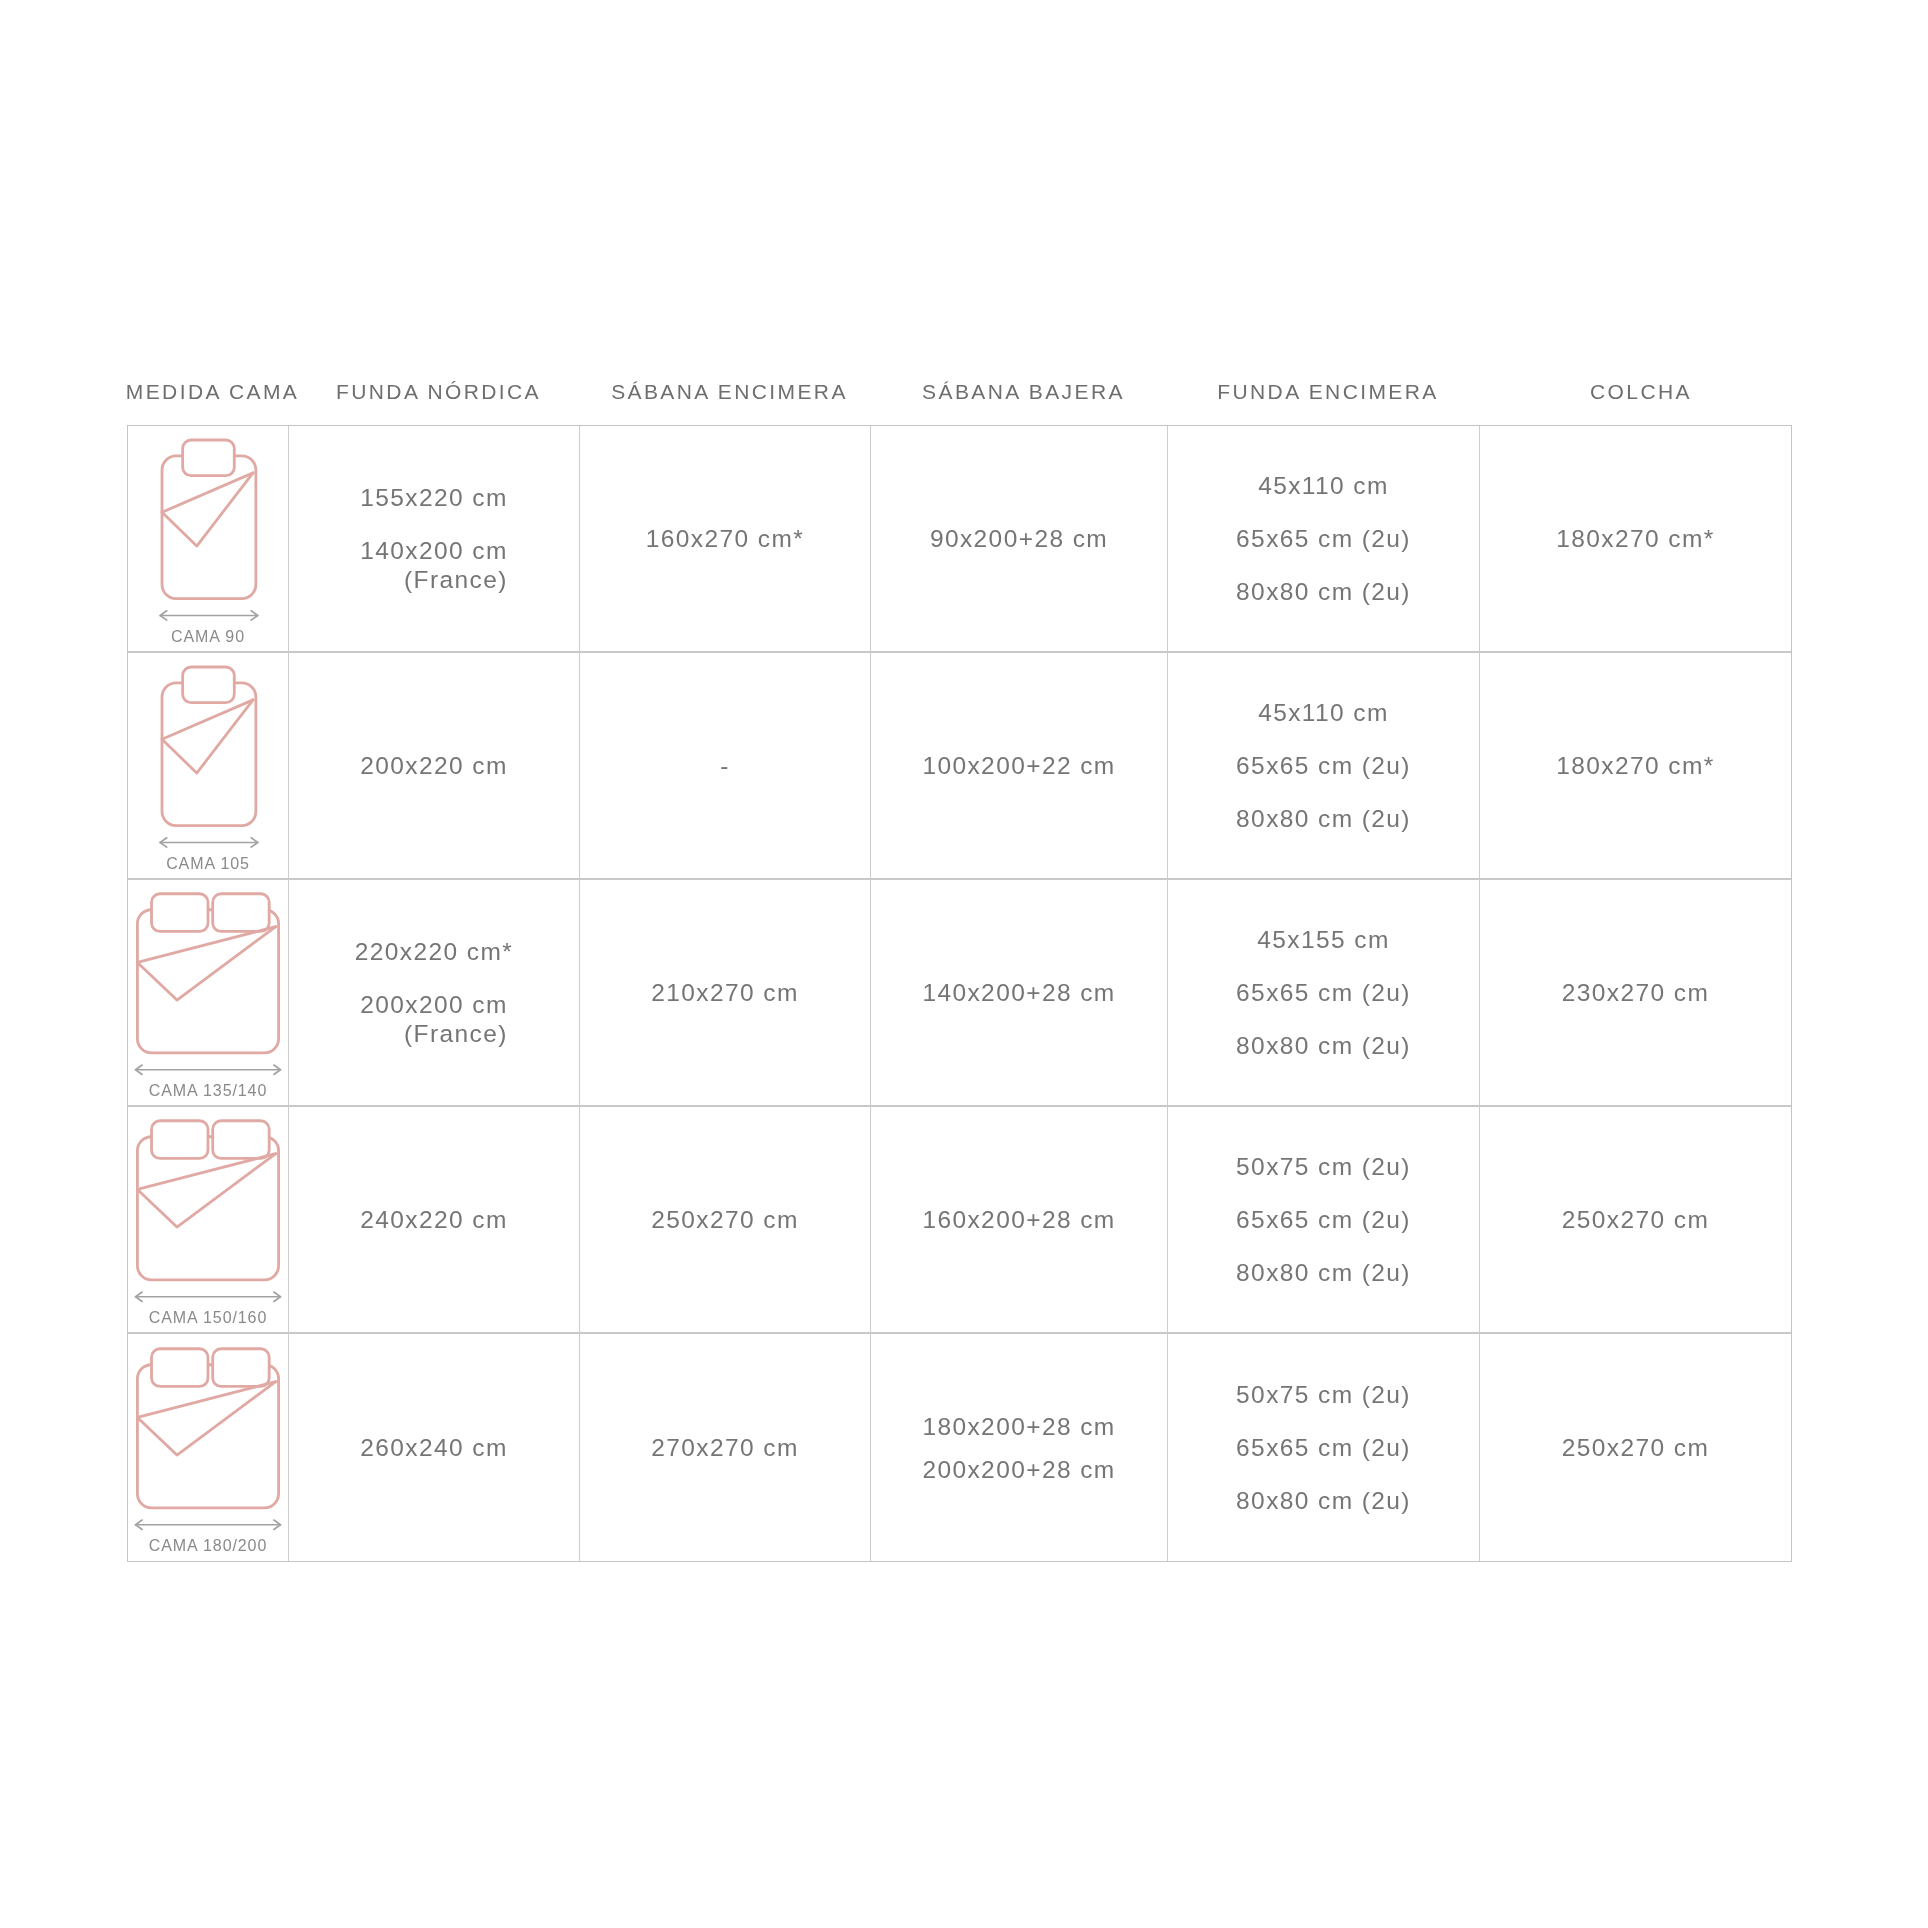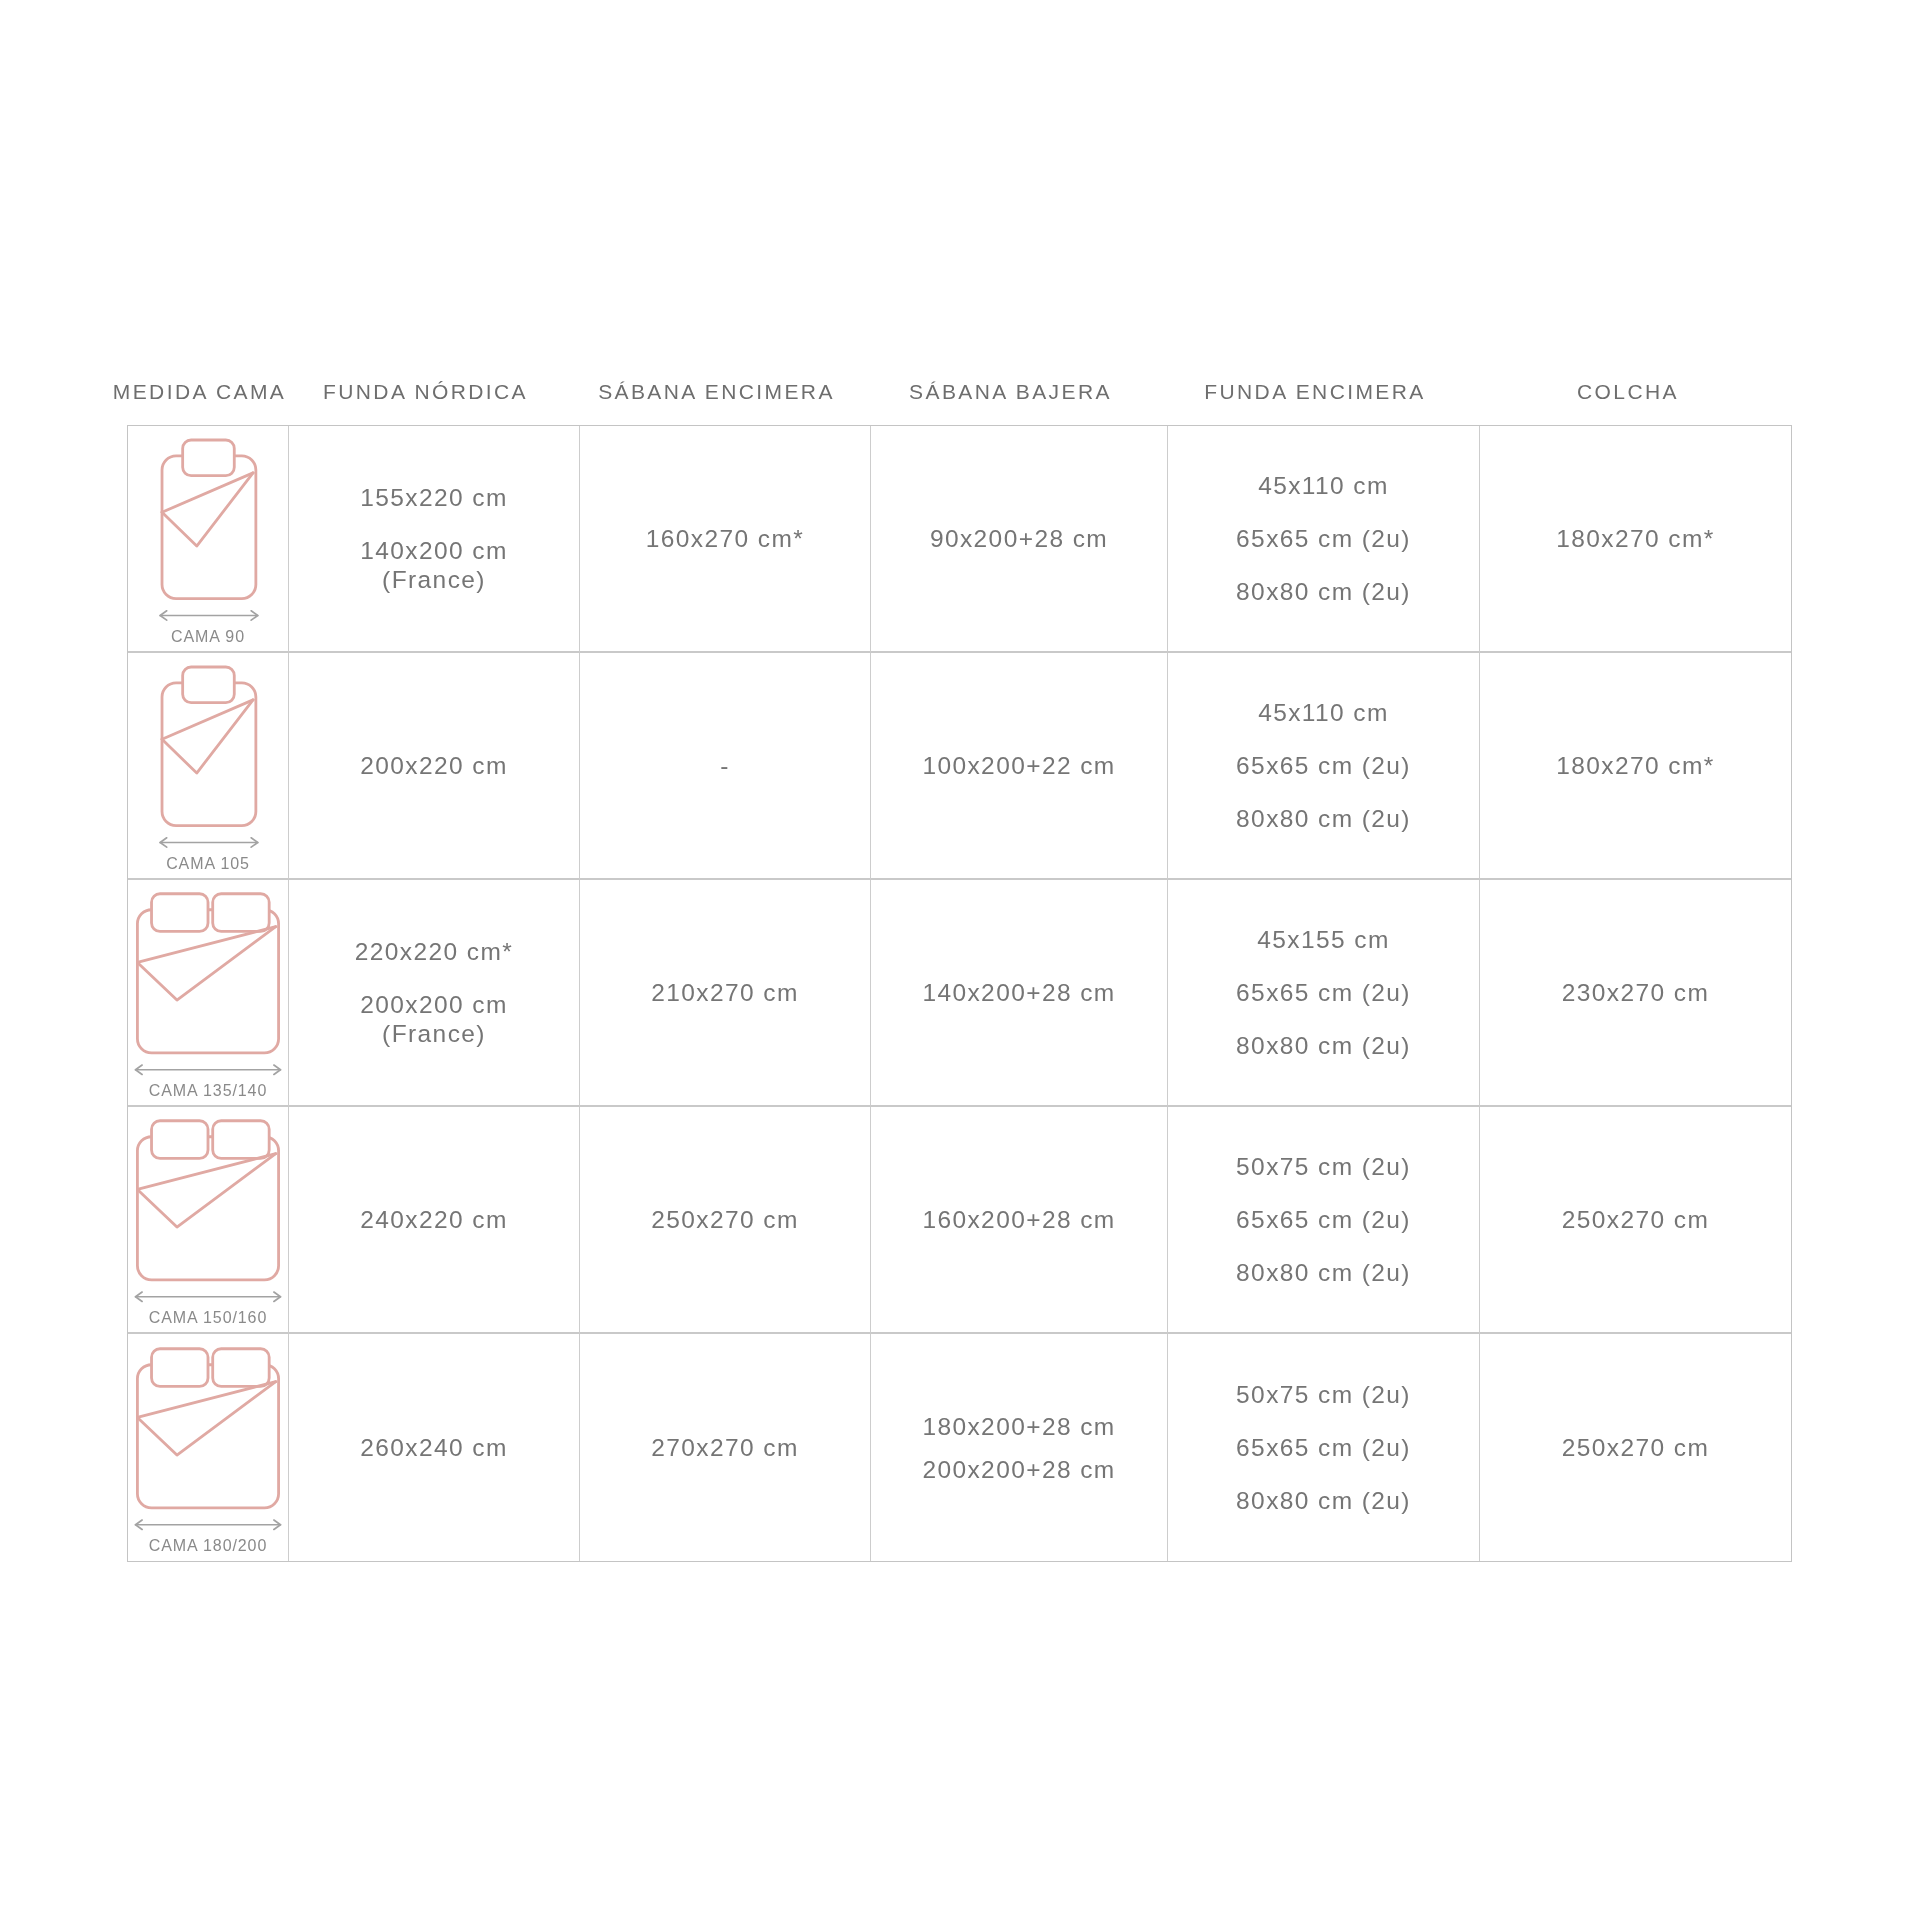--- a/index.html
+++ b/index.html
@@ -13,21 +13,21 @@
     --arrow-gray:#a3a3a3;
     --background:#ffffff;
   }
   *{margin:0;padding:0;box-sizing:border-box;}
   html,body{background:var(--background);}
   body{font-family:"Liberation Sans","DejaVu Sans",sans-serif;}
   .page{position:relative;width:1928px;height:1928px;background:var(--background);overflow:hidden;}
 
   
   .headers{
-    position:absolute;left:119px;top:376px;width:1665px;height:32px;
+    position:absolute;left:132px;top:376px;width:1665px;height:32px;
     display:grid;grid-template-columns:161px 291px 291px 297px 312px 314px;
   }
   .h{
     display:flex;align-items:center;justify-content:center;
     font-size:21px;letter-spacing:2.4px;color:var(--header-text);
     white-space:nowrap;
   }
 
   
   .grid{
@@ -35,21 +35,21 @@
     display:grid;
     grid-template-columns:161px 291px 291px 297px 312px 311px;
     grid-template-rows:repeat(5,227px);
     border:1.9px solid var(--border);
     background:var(--background);
   }
   .grid>.cell{
     border-right:1.9px solid var(--grid-line-v);
     border-bottom:2.8px solid var(--grid-line-h);
     display:flex;flex-direction:column;align-items:center;justify-content:center;
-    text-align:center;
+    text-align:right;
     font-size:24.5px;letter-spacing:1.4px;color:var(--cell-text);
   }
   .grid>.cell:nth-child(6n){border-right:none;}
   .grid>.cell:nth-child(n+25){border-bottom:none;}
 
   .group{margin:12.2px 0;}
   .group .line{line-height:29px;white-space:nowrap;}
   .group.close{margin:7px 0;}
 
   

